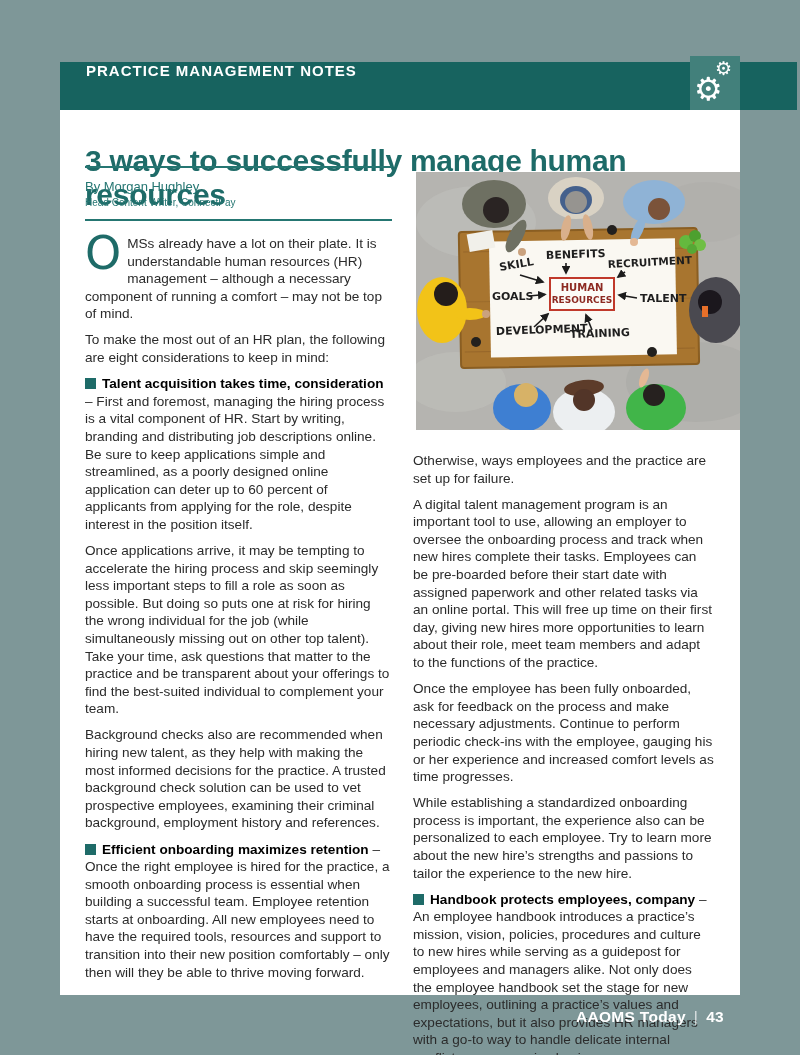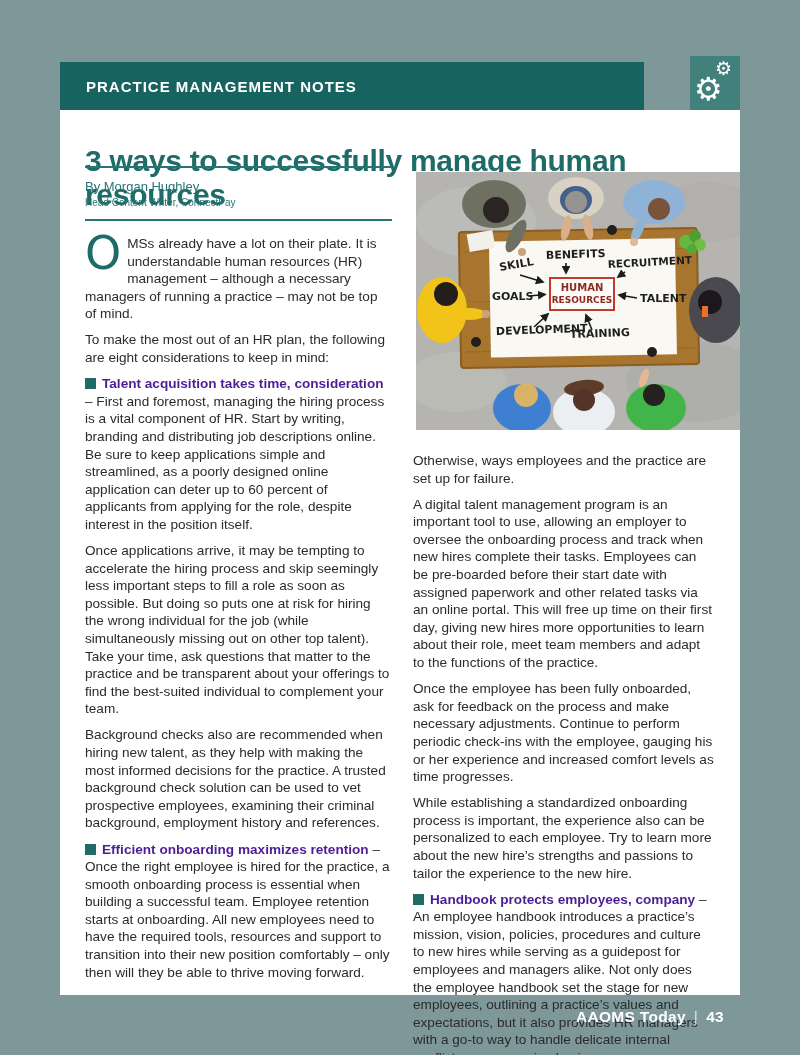--- a/index.html
+++ b/index.html
@@ -4,22 +4,22 @@
 <style>
   html,body{margin:0;padding:0;}
   body{
     width:800px;height:1055px;position:relative;overflow:hidden;
     background:#7e9798;
     font-family:"Liberation Sans","DejaVu Sans",sans-serif;
     -webkit-font-smoothing:antialiased;
   }
   
   .band{
-    position:absolute;left:60px;top:62px;width:584px;height:48px;
-    background:#17635f;display:flex;align-items:center;
+    position:absolute;left:60px;top:62px;width:737px;height:48px;
+    background:#17635f;display:flex;
   }
   .kicker{
     color:#ffffff;font-size:15px;font-weight:bold;letter-spacing:1px;
     padding-left:26px;
   }
   .gear-tile{
     position:absolute;left:690px;top:56px;width:50px;height:54px;
     background:#42807b;
   }
   .gear{position:absolute;color:#ffffff;font-family:"DejaVu Sans",sans-serif;line-height:1;}
@@ -37,21 +37,21 @@
   
   .col-left{position:absolute;left:85px;top:166px;width:307px;}
   .col-right{position:absolute;left:413px;top:452px;width:301px;}
   .rule{height:2px;background:#257672;border:none;margin:0 0 11px 0;}
   .rule2{margin:11px 0 14px 0;}
   .byline{color:#257672;font-size:13px;margin:0 0 3px 0;}
   .byrole{color:#257672;font-size:10px;margin:0;}
   .para{
     color:#2b2b2b;font-size:13.6px;line-height:17.6px;margin:0 0 8.5px 0;
   }
-  .para b{color:#4c1d95;}
+  .para b{color:#000000;}
   .dropcap{
     float:left;color:#1e6b68;font-size:46px;line-height:35px;
     font-weight:400;margin:1px 6px 0 0;font-family:"DejaVu Sans",sans-serif;
   }
   .bullet-sq{
     display:inline-block;width:11px;height:11px;background:#1e6b68;
     margin-right:6px;position:relative;top:1px;
   }
   
   .photo{position:absolute;left:416px;top:172px;width:324px;height:258px;display:block;}
@@ -76,21 +76,21 @@
 <div class="page"></div>
 
 <h1 class="headline">3 ways to successfully manage human resources</h1>
 
 <div class="col-left">
   <hr class="rule">
   <p class="byline">By Morgan Hughley</p>
   <p class="byrole">Head Content Writer, ConnectPay</p>
   <hr class="rule rule2">
 
-  <p class="para"><span class="dropcap">O</span><span>MSs already have a lot on their plate. It is understandable human resources (HR) management – although a necessary managers of running a practice – may not be top of mind.</span></p>
+  <p class="para"><span class="dropcap">O</span><span>MSs already have a lot on their plate. It is understandable human resources (HR) management – although a necessary component of running a comfort – may not be top of mind.</span></p>
 
   <p class="para">To make the most out of an HR plan, the following are eight considerations to keep in mind:</p>
 
   <p class="para"><span class="bullet-sq"></span><b>Talent acquisition takes time, consideration</b><span> – First and foremost, managing the hiring process is a vital component of HR. Start by writing, branding and distributing job descriptions online. Be sure to keep applications simple and streamlined, as a poorly designed online application can deter up to 60 percent of applicants from applying for the role, despite interest in the position itself.</span></p>
 
   <p class="para">Once applications arrive, it may be tempting to accelerate the hiring process and skip seemingly less important steps to fill a role as soon as possible. But doing so puts one at risk for hiring the wrong individual for the job (while simultaneously missing out on other top talent). Take your time, ask questions that matter to the practice and be transparent about your offerings to find the best-suited individual to complement your team.</p>
   <p class="para">Background checks also are recommended when hiring new talent, as they help with making the most informed decisions for the practice. A trusted background check solution can be used to vet prospective employees, examining their criminal background, employment history and references.</p>
 
   <p class="para"><span class="bullet-sq"></span><b>Efficient onboarding maximizes retention</b><span> – Once the right employee is hired for the practice, a smooth onboarding process is essential when building a successful team. Employee retention starts at onboarding. All new employees need to have the required tools, resources and support to transition into their new position comfortably – only then will they be able to thrive moving forward.</span></p>
 </div>

